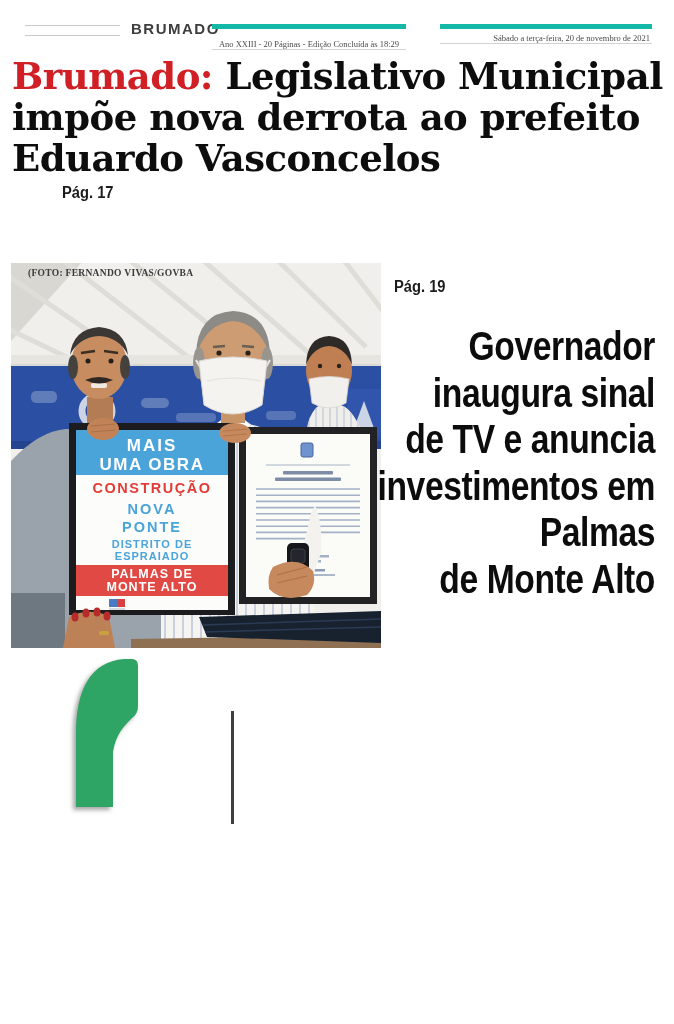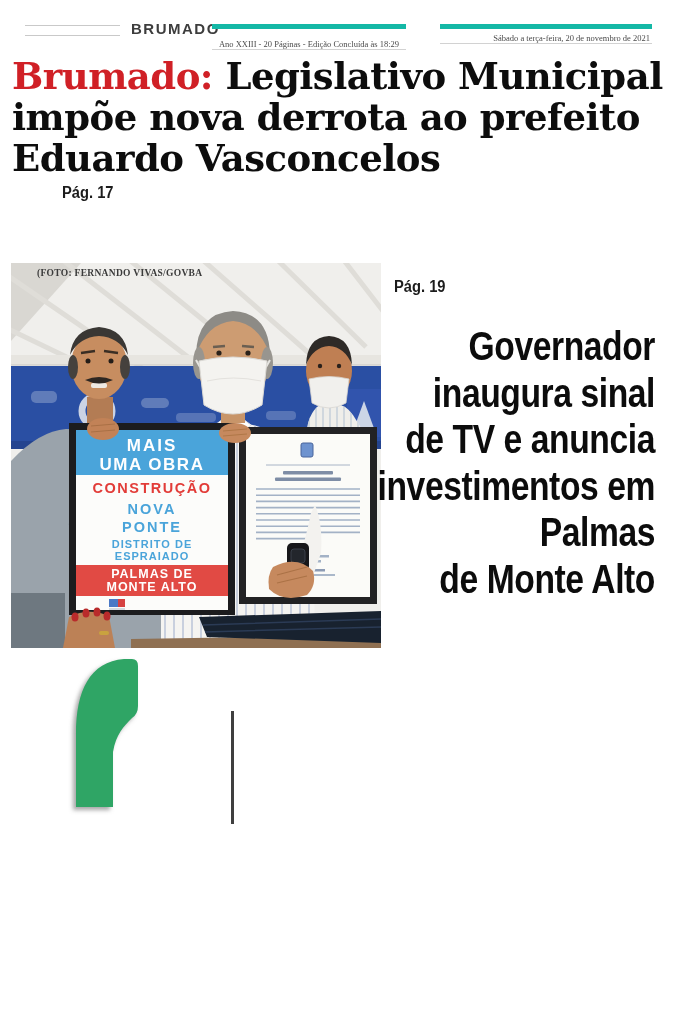--- a/index.html
+++ b/index.html
@@ -20,21 +20,21 @@
         font-family:"DejaVu Serif",serif;font-weight:bold;color:#0d0d0d;
         font-size:37px;line-height:41px;letter-spacing:-0.5px;}
   .lead .red{color:var(--accent-red);}
   .pageref{position:absolute;font-size:16px;font-weight:bold;color:#1c1c1c;
            transform:scaleX(0.92);transform-origin:left top;letter-spacing:0;}
   .pr17{left:62px;top:184px;}
   .pr19{left:394px;top:278px;}
   
   .photo{position:absolute;left:11px;top:263px;width:370px;height:385px;}
   .photo svg{display:block;width:370px;height:385px;}
-  .credit{position:absolute;left:26px;top:5px;font-family:"Liberation Serif",serif;
+  .credit{position:absolute;left:17px;top:5px;font-family:"Liberation Serif",serif;
           font-weight:bold;font-size:9.5px;letter-spacing:.3px;color:#3b3b3b;}
   
   .cond-right{position:absolute;left:160px;top:323px;width:495px;text-align:right;
               font-weight:bold;font-size:41px;line-height:46.6px;color:#0c0c0c;
               letter-spacing:-0.5px;transform:scaleX(0.82);transform-origin:top right;}
   .health{position:absolute;left:248px;top:718px;width:420px;}
   .health .cond-left{font-weight:bold;font-size:40px;line-height:47px;color:#0c0c0c;
               letter-spacing:-0.5px;transform:scaleX(0.80);transform-origin:top left;}
   .health .kicker{color:var(--accent-red);font-size:41px;line-height:50px;}
   .pr12{left:249px;top:920px;}

